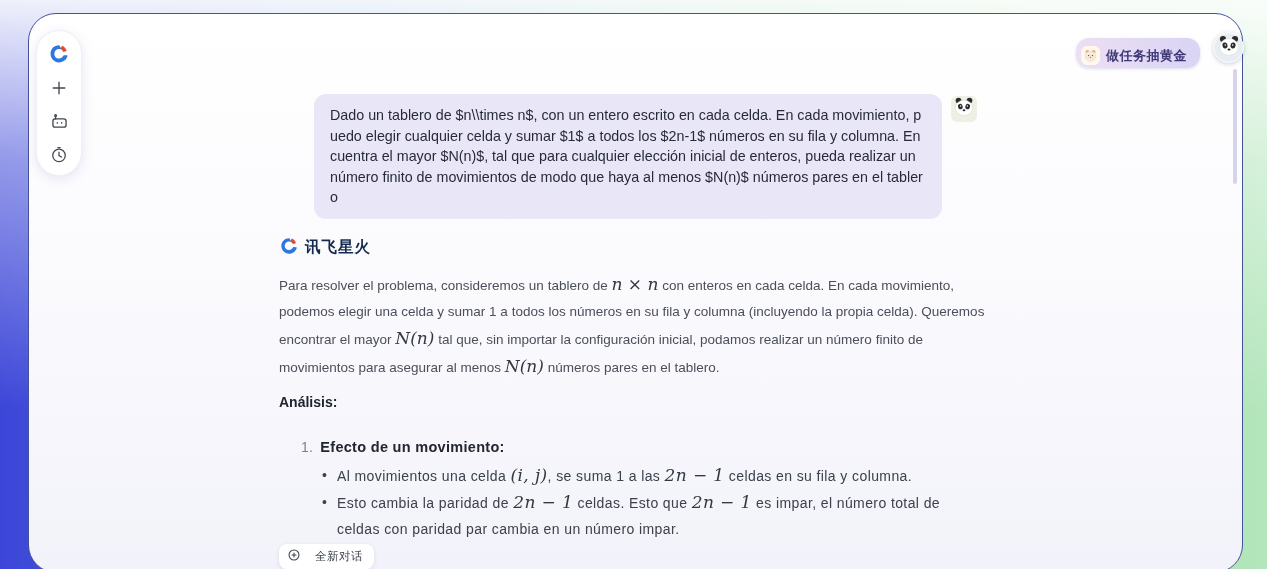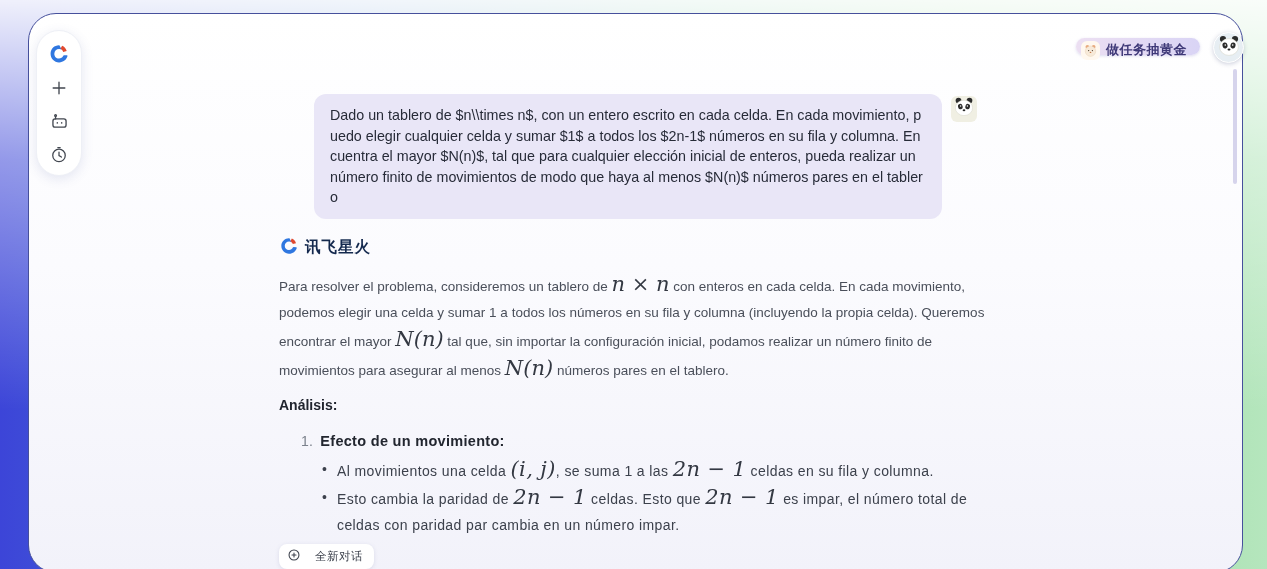--- a/index.html
+++ b/index.html
@@ -28,22 +28,22 @@
     padding:12px 0 10px 0; z-index:5;
   }
   .sidebar .icon-btn {
     width:24px; height:24px; display:flex; align-items:center; justify-content:center;
     background:none; border:none; cursor:pointer; margin-bottom:13px;
   }
   .sidebar .icon-btn:last-child { margin-bottom:0; }
 
   
   .task-badge {
-    position:absolute; top:38px; right:67px; height:17px; z-index:6;
-    display:flex; align-items:flex-start; gap:6px;
+    position:absolute; top:38px; right:67px; height:30px; z-index:6;
+    display:flex; align-items:flex-end; gap:6px;
     background:linear-gradient(90deg,#ecdff2 0%, #d9d4f5 100%);
     border-radius:13px; padding:3px 13px 3px 5px; border:none; cursor:pointer;
     box-shadow:0 1px 3px rgba(120,110,190,0.25);
     font-family:Liberation Mono, monospace;
   }
   .task-badge .mascot-chip {
     width:19px; height:19px; background:#fff8ef; border-radius:6px;
     display:flex; align-items:center; justify-content:center;
   }
   .task-badge .badge-label {
@@ -78,25 +78,25 @@
 
   .assistant { margin-top:17px; }
   .brand-row { display:flex; align-items:center; gap:6px; }
   .brand-label { font-size:15.5px; font-weight:700; color:#14294e; letter-spacing:1px;text-align:right; }
 
   .intro {
     margin-top:11px; font-size:13.5px; line-height:26px; color:#4a4f5a; width:716px;
   }
   .seg-math {
     font-family:"DejaVu Serif","Liberation Serif",serif;
-    font-style:italic; font-size:21px; color:#333842;
+    font-style:italic; font-size:17px; color:#333842;
   }
   .analysis-heading { margin-top:13px; font-size:14px; font-weight:700; color:#20242e; }
 
-  .list-item-title { margin-top:20px; padding-left:22px; font-size:14.5px; letter-spacing:0.3px; }
+  .list-item-title { margin-top:29px; padding-left:22px; font-size:14.5px; letter-spacing:0.3px; }
   .list-number { color:#7b818c; margin-right:7px; font-size:14px; }
   .list-title-text { font-weight:700; color:#22262f; }
 
   .bullets { margin-top:7px; list-style:none; padding-left:58px; }
   .bullets li {
     position:relative; font-size:14px; line-height:26px; color:#3c414c;
     letter-spacing:0.4px; width:650px;
   }
   .bullets li::before {
     content:"•"; position:absolute; left:-15px; color:#3c414c; font-size:14px;

